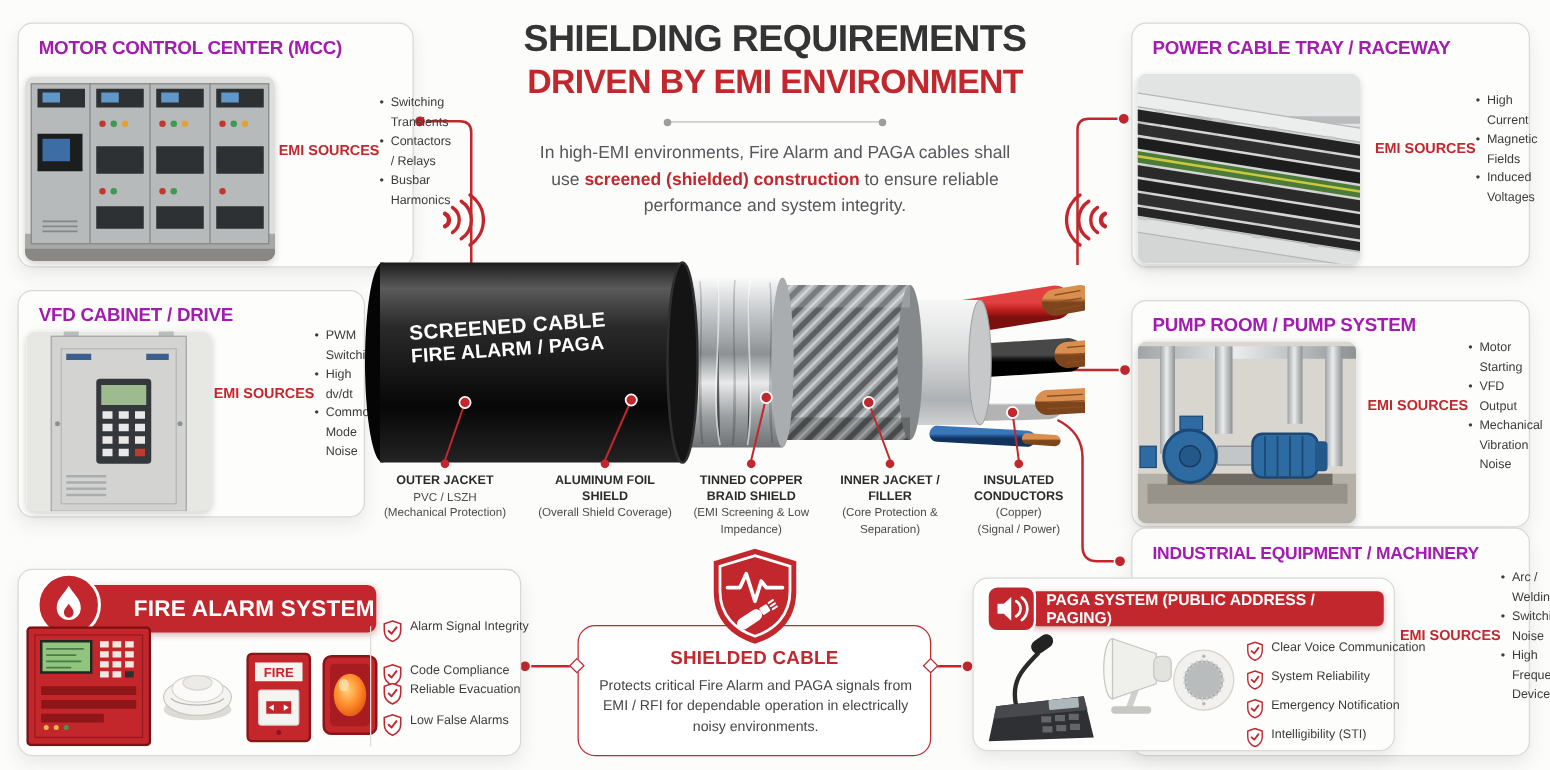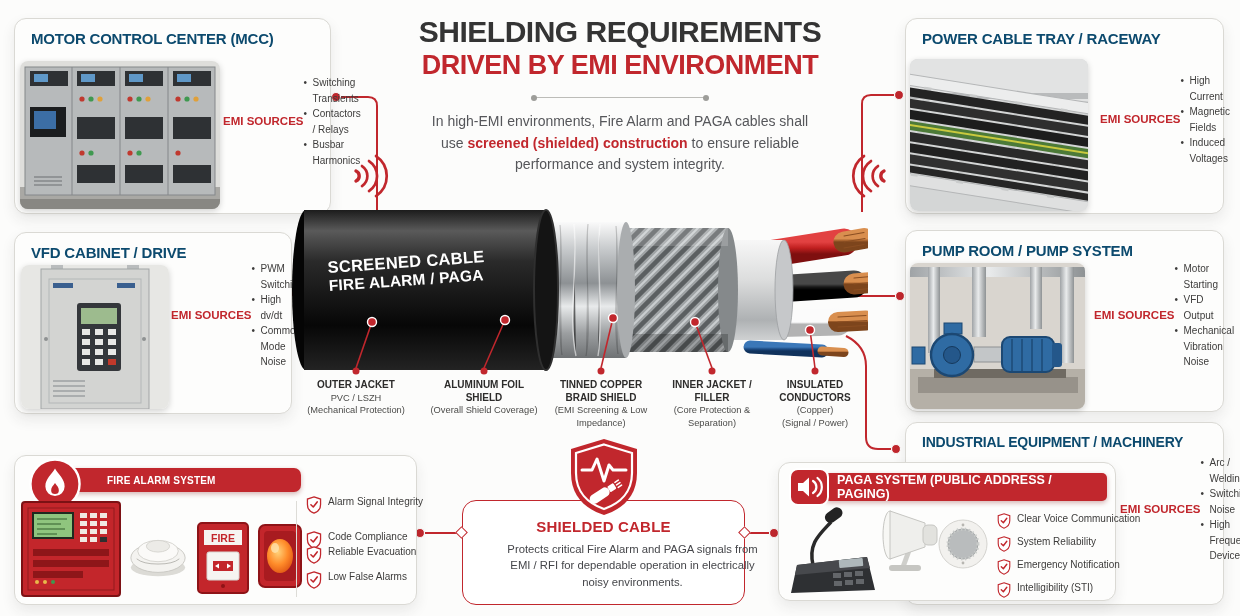--- a/index.html
+++ b/index.html
@@ -4,21 +4,21 @@
 <style>
   * { margin:0; padding:0; box-sizing:border-box; }
   html,body { background:#e9e9e7; }
   body { font-family:"Liberation Sans", sans-serif; }
   #canvas { position:relative; width:1240px; height:616px; background:#fcfcfb; overflow:hidden; margin:0 auto; }
   .abs { position:absolute; }
 
   
   .panel { position:absolute; background:#fdfdfc; border:1px solid #dad9d4; border-radius:12px;
            box-shadow:0 6px 14px rgba(40,40,40,.09); z-index:2; }
-  .p-title { position:absolute; left:16px; top:11px; font-size:15px; font-weight:bold; color:#0c4a6e;
+  .p-title { position:absolute; left:16px; top:11px; font-size:15px; font-weight:bold; color:#a21caf;
              letter-spacing:-.2px; white-space:nowrap; }
   .photo { position:absolute; border-radius:8px; overflow:hidden; box-shadow:0 2px 6px rgba(0,0,0,.18); }
 
   
   .emi-col { position:absolute; display:flex; flex-direction:row; align-items:center; text-align:center; }
   .emi-title { font-size:11.5px; font-weight:bold; color:#c1272d; margin:3px 0 4px 0; white-space:nowrap; }
   .bullets { display:inline-block; text-align:left; font-size:10px; color:#3d3c3b; line-height:1.55; }
   .bullets > div { padding-left:9px; position:relative; }
   .bullets > div::before { content:"•"; position:absolute; left:0; }
 
@@ -56,21 +56,21 @@
   #jacket-text .l2 { font-size:15.5px; font-weight:bold; letter-spacing:.2px; white-space:nowrap; }
 
   
   #shielded-box { position:absolute; left:462px; top:500px; width:283px; height:105px; background:#fff;
                   border:1.5px solid #c1272d; border-radius:14px; z-index:3; }
   .diamond { position:absolute; width:9px; height:9px; background:#fff; border:1.5px solid #c1272d;
              transform:rotate(45deg); z-index:4; }
   .sh-title { position:absolute; left:0; top:17px; width:100%; text-align:center; font-size:15px;
               font-weight:bold; color:#c1272d; letter-spacing:.2px; }
   .sh-body { position:absolute; left:14px; top:40px; width:255px; text-align:center; font-size:11.3px;
-             color:#45464a; line-height:1.45;margin-left:28px; }
+             color:#45464a; line-height:1.45; }
 
   .fire-divider { position:absolute; width:1px; background:#dddcd7; }
   svg text { font-family:"Liberation Sans", sans-serif; }
 </style>
 </head>
 <body>
 
 <div id="canvas">
 
   <svg class="abs" style="left:0;top:0;z-index:1" width="1240" height="616">
@@ -285,21 +285,21 @@
       </svg>
       <div class="emi-title">EMI SOURCES</div>
       <div class="bullets" style="width:92px">
         <div>PWM Switching</div>
         <div>High dv/dt</div>
         <div>Common Mode Noise</div>
       </div>
     </div>
   </div>
 
-  <div class="panel" style="left:905px;top:230px;width:319px;height:182px">
+  <div class="panel" style="left:905px;top:240px;width:319px;height:182px">
     <div class="p-title">PUMP ROOM / PUMP SYSTEM</div>
     <div class="photo" style="left:4px;top:32px;width:175px;height:146px">
       <svg width="175" height="146" viewBox="0 0 175 146">
         <defs>
           <linearGradient id="pipeG" x1="0" y1="0" x2="1" y2="0">
             <stop offset="0" stop-color="#9fa3a6"></stop>
               <stop offset=".45" stop-color="#e9ebec"></stop>
               <stop offset="1" stop-color="#8e9294"></stop>
           </linearGradient>
         </defs>
@@ -359,21 +359,21 @@
       <div class="emi-title">EMI SOURCES</div>
       <div class="bullets" style="width:96px">
         <div>Arc / Welding</div>
         <div>Switching Noise</div>
         <div>High Frequency Devices</div>
       </div>
     </div>
   </div>
 
   <div class="panel" style="left:14px;top:455px;width:403px;height:150px;z-index:3">
-    <div class="banner" style="left:40px;top:12px;width:246px;height:24px;padding-left:52px;font-size:10px;letter-spacing:.2px">
+    <div class="banner" style="left:40px;top:12px;width:246px;height:38px;padding-left:52px;font-size:18px;letter-spacing:.2px">
       <span>FIRE ALARM SYSTEM</span>
     </div>
     <svg class="abs" style="left:14px;top:2px" width="52" height="52" viewBox="0 0 54 54">
       <circle cx="27" cy="27" r="25.5" fill="#c1272d" stroke="#fff" stroke-width="2.5"></circle>
       <path d="M27 11 C23.5 17.5 17 21.5 17 29.5 a10 10 0 0 0 20 0 C37 21.5 30.5 17.5 27 11 Z" fill="#fff"></path>
       <path d="M27 26 C25 29 23 30.5 23 33.5 a4 4 0 0 0 8 0 C31 30.5 29 29 27 26 Z" fill="#c1272d"></path>
     </svg>
     <svg class="abs" style="left:6px;top:45px" width="100" height="96" viewBox="0 0 100 96">
       <rect x="1" y="1" width="98" height="94" rx="3" fill="#c3262b" stroke="#7c1114" stroke-width="2"></rect>
       <rect x="7" y="7" width="86" height="82" fill="none" stroke="#911a1e"></rect>

